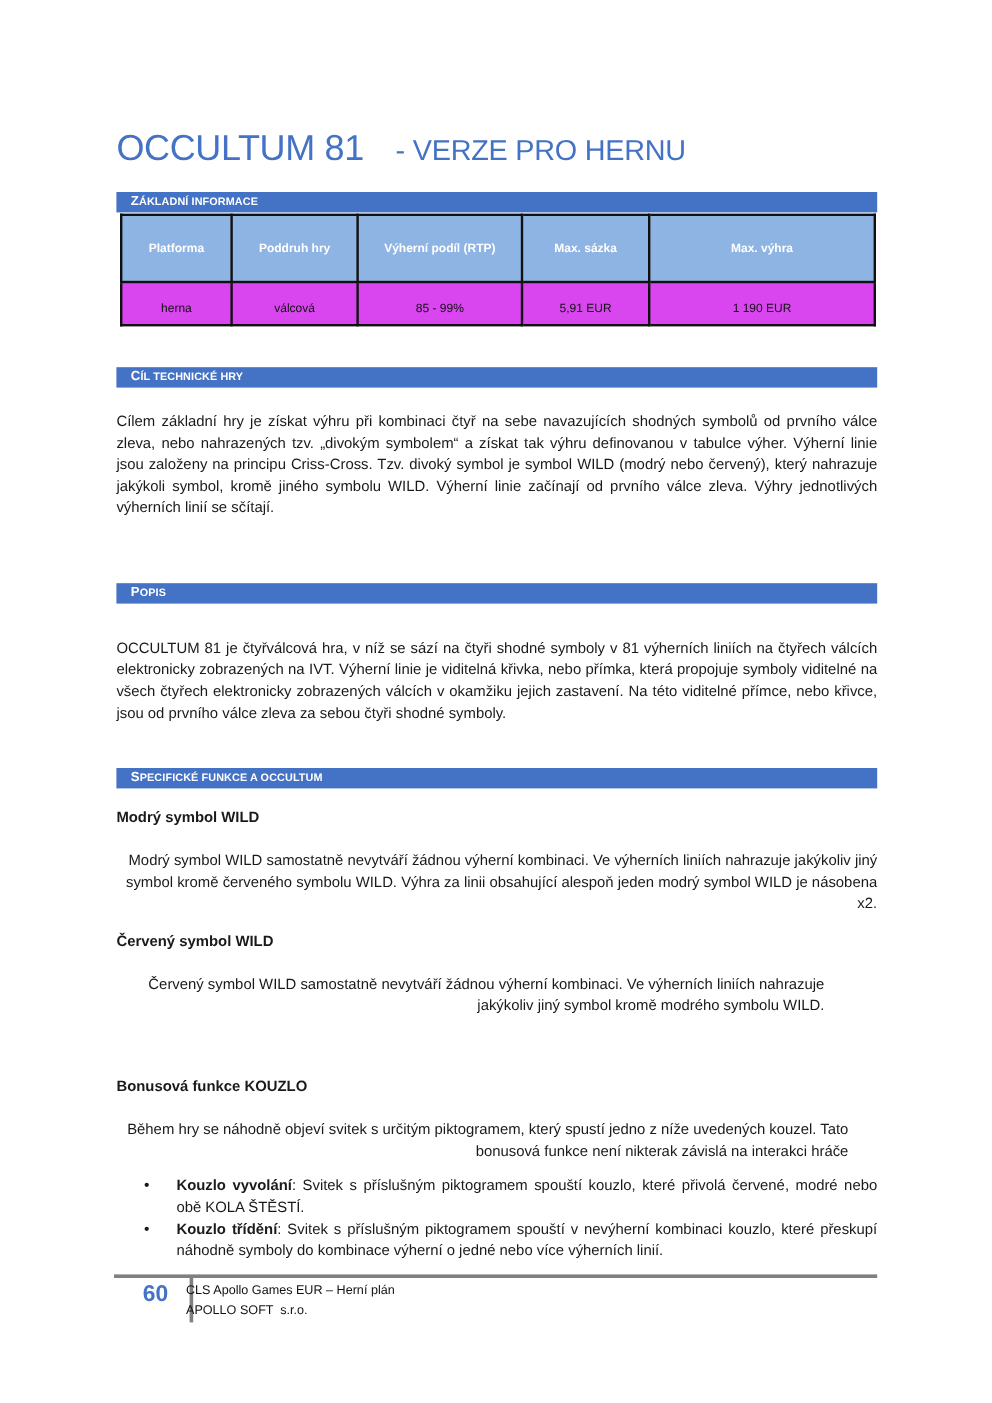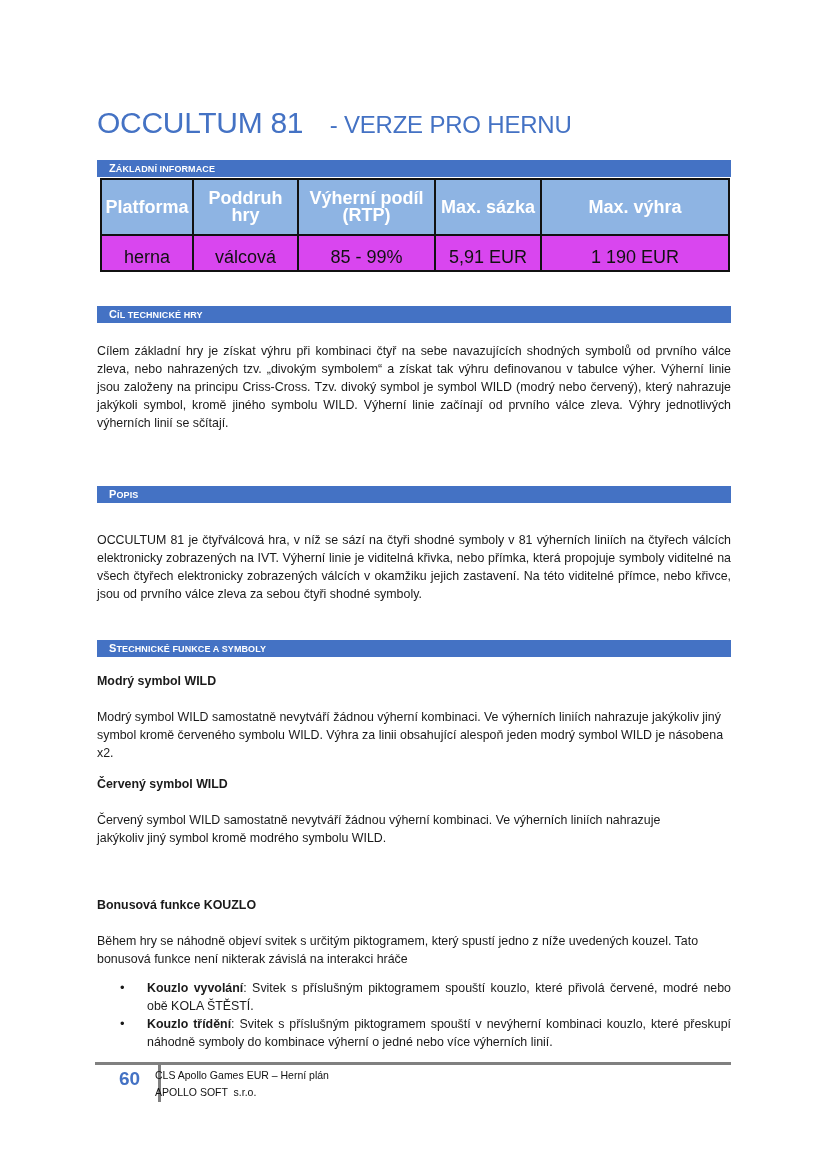--- a/index.html
+++ b/index.html
@@ -11,26 +11,26 @@
            color:#4472c4; white-space:nowrap; line-height:1; }
   .title .main { font-size:30px; letter-spacing:-0.3px; }
   .title .sub { font-size:24px; letter-spacing:-0.2px;margin-left:20px; }
 
   .bar { position:absolute; left:0; width:634px; height:17px; background:#4472c4;
          color:#ffffff; font-size:9px; font-weight:bold; line-height:17px;
          padding-left:12px; box-sizing:border-box; letter-spacing:0.1px; }
   .bar .cap { font-size:11px; }
 
   table.info { position:absolute; top:178px; left:3px; width:628px; border-collapse:collapse; table-layout:fixed; }
-  table.info th, table.info td { border:2px solid #111; text-align:center; font-size:18px; }
+  table.info th, table.info td { border:2px solid #111; text-align:center; font-size:10px; }
   table.info th { background:#8eb4e3; color:#ffffff; font-weight:bold; height:54px; line-height:17px; padding:0 2px; vertical-align:middle; }
   table.info td { background:#d946ef; color:#111; height:36px; padding-top:10px; box-sizing:border-box; }
 
   .para { position:absolute; left:0; width:634px; margin:0; font-size:12.4px; line-height:18px; text-align:justify; }
-  .para.left { text-align:left; }
+  .para.left { text-align:right; }
   .heading { position:absolute; left:0; margin:0; font-size:12.4px; font-weight:bold; }
 
   ul.spells { position:absolute; left:0; top:979px; width:634px; margin:0; padding:0 0 0 50px; box-sizing:border-box; list-style:none; }
   ul.spells li { position:relative; font-size:12.4px; line-height:18px; text-align:justify; margin:0; }
   ul.spells li::before { content:"\2022"; position:absolute; left:-27px; top:0; font-size:13px; }
   ul.spells b { font-weight:bold; }
 
   .footer-rule { position:absolute; left:95px; top:1062px; width:636px; height:3px; background:#808080; }
   .page-num { position:absolute; left:119px; top:1068px; font-size:19px; font-weight:bold; color:#4472c4; }
   .footer-sep { position:absolute; left:158px; top:1065px; width:3px; height:37px; background:#808080; }
@@ -72,21 +72,21 @@
       </tr>
     </tbody>
   </table>
 
   <div class="bar" style="top:306px;"><span class="cap">C</span><span>ÍL TECHNICKÉ HRY</span></div>
   <p class="para" style="top:342px;">Cílem základní hry je získat výhru při kombinaci čtyř na sebe navazujících shodných symbolů od prvního válce zleva, nebo nahrazených tzv. „divokým symbolem“ a získat tak výhru definovanou v tabulce výher. Výherní linie jsou založeny na principu Criss-Cross. Tzv. divoký symbol je symbol WILD (modrý nebo červený), který nahrazuje jakýkoli symbol, kromě jiného symbolu WILD. Výherní linie začínají od prvního válce zleva. Výhry jednotlivých výherních linií se sčítají.</p>
 
   <div class="bar" style="top:486px;"><span class="cap">P</span><span>OPIS</span></div>
   <p class="para" style="top:531px;">OCCULTUM 81 je čtyřválcová hra, v níž se sází na čtyři shodné symboly v 81 výherních liniích na čtyřech válcích elektronicky zobrazených na IVT. Výherní linie je viditelná křivka, nebo přímka, která propojuje symboly viditelné na všech čtyřech elektronicky zobrazených válcích v okamžiku jejich zastavení. Na této viditelné přímce, nebo křivce, jsou od prvního válce zleva za sebou čtyři shodné symboly.</p>
 
-  <div class="bar" style="top:640px;"><span class="cap">S</span><span>TECHNICKÉ FUNKCE A SYMBOLY</span></div>
+  <div class="bar" style="top:640px;"><span class="cap">S</span><span>PECIFICKÉ FUNKCE A OCCULTUM</span></div>
 
   <h3 class="heading" style="top:674px;">Modrý symbol WILD</h3>
   <p class="para left" style="top:708px;">Modrý symbol WILD samostatně nevytváří žádnou výherní kombinaci. Ve výherních liniích nahrazuje jakýkoliv jiný symbol kromě červeného symbolu WILD. Výhra za linii obsahující alespoň jeden modrý symbol WILD je násobena x2.</p>
 
   <h3 class="heading" style="top:777px;">Červený symbol WILD</h3>
   <p class="para left" style="top:811px; width:590px;">Červený symbol WILD samostatně nevytváří žádnou výherní kombinaci. Ve výherních liniích nahrazuje jakýkoliv jiný symbol kromě modrého symbolu WILD.</p>
 
   <h3 class="heading" style="top:898px;">Bonusová funkce KOUZLO</h3>
   <p class="para left" style="top:932px; width:610px;">Během hry se náhodně objeví svitek s určitým piktogramem, který spustí jedno z níže uvedených kouzel. Tato bonusová funkce není nikterak závislá na interakci hráče</p>
 

